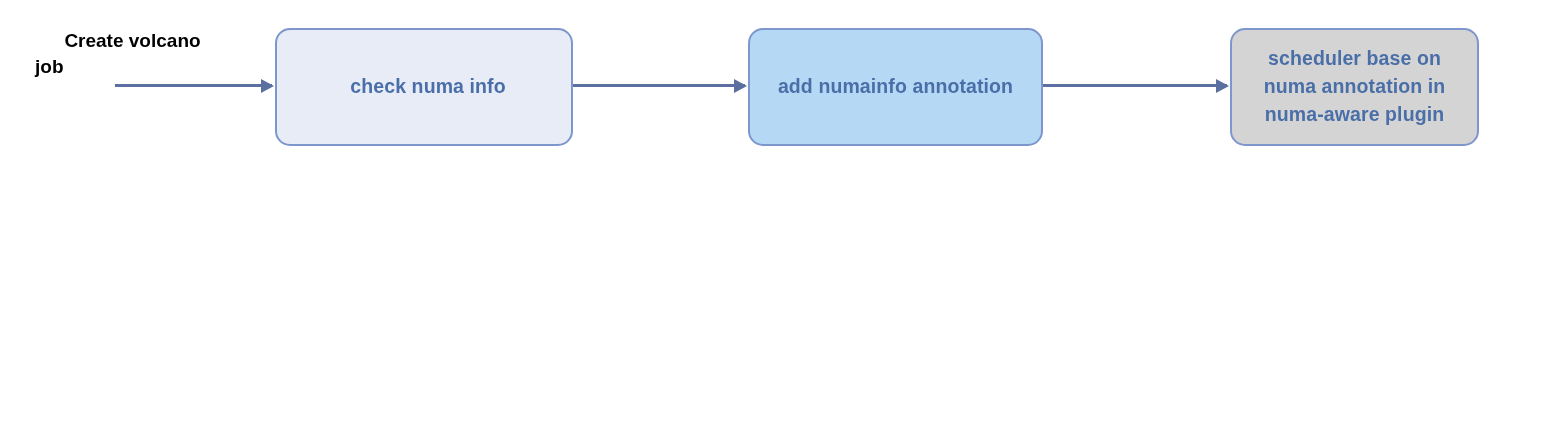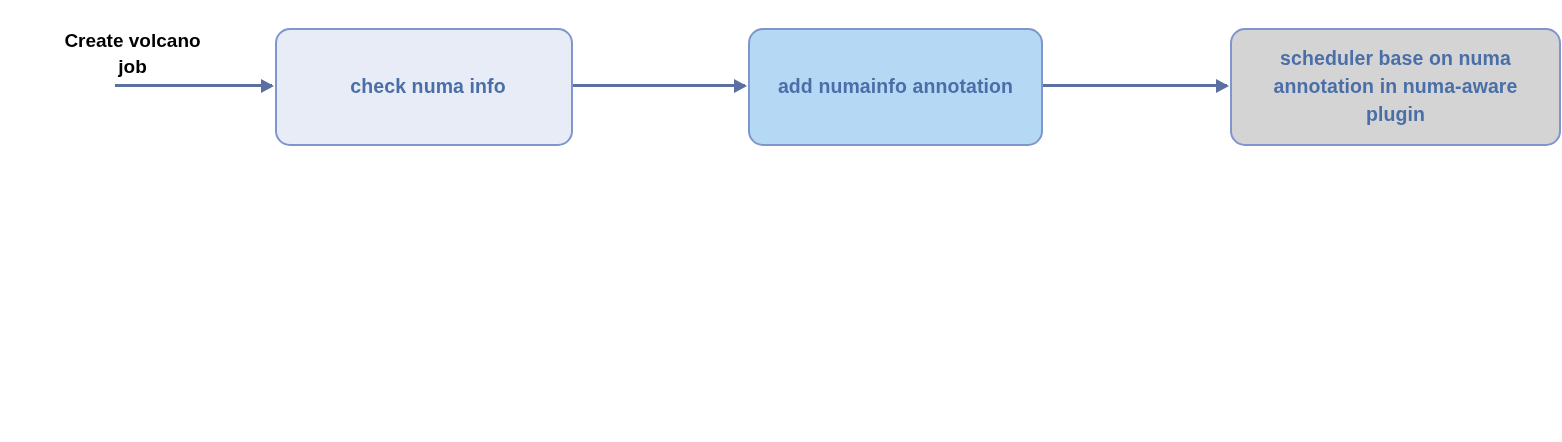--- a/index.html
+++ b/index.html
@@ -40,39 +40,39 @@
     white-space: pre-line;
   }
 
   .fill-lavender { background: #e8ecf7; }
   .fill-blue     { background: #b5d9f5; }
   .fill-gray     { background: #d4d4d4; }
 
   
   .col-1 { left: 275px; width: 298px; padding-left: 20px; }
   .col-2 { left: 748px; width: 295px; }
-  .col-3 { left: 1230px; width: 331px; }
+  .col-3 { left: 1230px; width: 249px; }
   .row-top    { top: 28px;  height: 118px; }
   .row-bottom { top: 196px; height: 214px; }
 
   
   #entry-label {
     position: absolute;
     left: 35px;
     top: 28px;
     width: 195px;
     text-align: center;
     font-size: 19px;
     font-weight: bold;
     color: #000000;
     line-height: 1.38;
   }
   #entry-label .line-2 {
     display: block;
-    text-align: center;
+    text-align: left;
   }
 
   
   .arrow {
     position: absolute;
     height: 3px;
     background: #5b6fa0;
   }
   .arrow::after {
     content: "";

